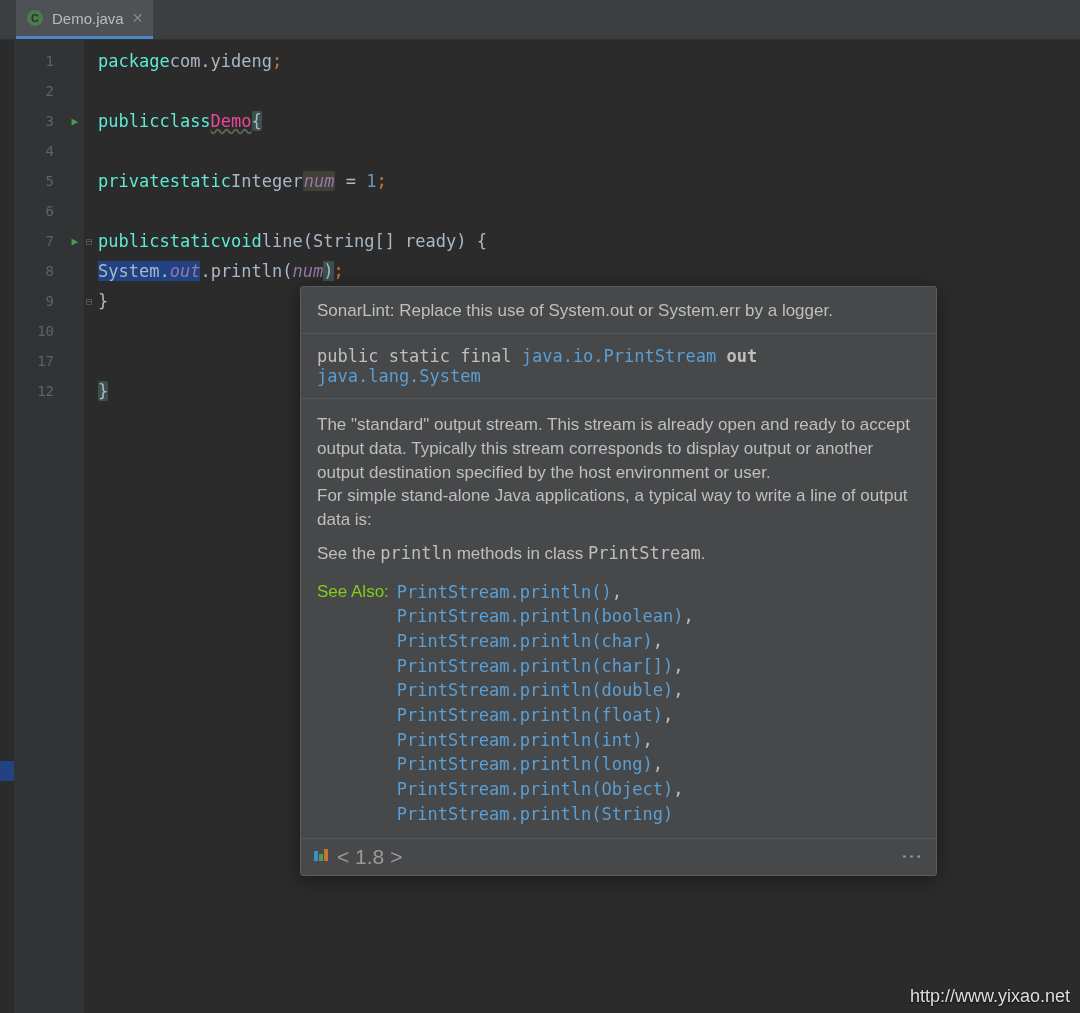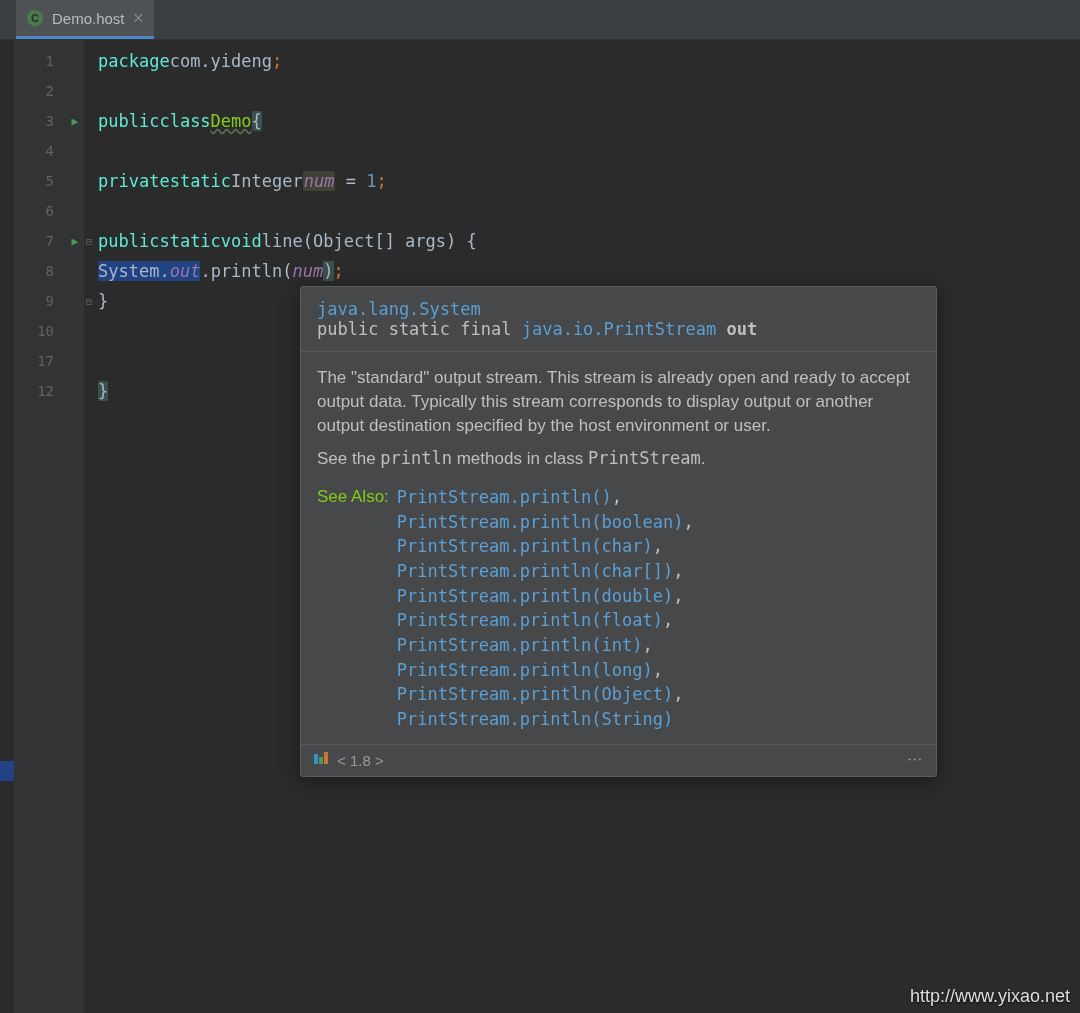--- a/index.html
+++ b/index.html
@@ -73,21 +73,21 @@
     font-size: 10px;
   }
   .code {
     flex: 1;
     padding-top: 6px;
     padding-left: 14px;
     position: relative;
   }
   .cline { height: 30px; display: flex; align-items: center; white-space: pre; }
   .kw { color: #5eead4; }
-  .id-class { color: #84cc16; text-decoration: underline wavy #5E6A53; text-align: right; }
+  .id-class { color: #ec4899; text-decoration: underline wavy #5E6A53; text-align: right; }
   .punct { color: #A9B7C6; }
   .semi { color: #CC7832; }
   .type { color: #A9B7C6; text-align: center; }
   .num { color: #6897BB; }
   .str-ital { color: #9876AA; font-style: italic; }
   .static-field { color: #9876AA; font-style: italic; background: rgba(80,80,60,.6); border-radius:2px; padding:0 1px;}
   .brace-hl { background: #3B514D; border-radius: 2px; }
   .sel { background: #214283; }
   .paren-hl { background: #3B514D; }
   .cursor-line .caret { border-right: 2px solid #BBBBBB; animation: none; }
@@ -140,21 +140,21 @@
     font-size: 17px;
     line-height: 1.45;
   }
   .tip-also-label { font-family: sans-serif; color:#84cc16; padding-right:8px; white-space:nowrap;}
   .tip-also a { color: #5B9FD4; text-decoration: none; }
   .tip-also .c { color:#BFBFBF; }
   .tip-foot {
     border-top: 1px solid #555759;
     padding: 6px 12px;
     display:flex; align-items:center; justify-content:space-between;
-    font-size: 15px; color:#9A9A9A;
+    font-size: 21px; color:#9A9A9A;
   }
   .tip-foot .lvl { display:flex; align-items:center; gap:8px; }
   .kebab { color:#9A9A9A; letter-spacing:1px; writing-mode: vertical-rl;}
   .watermark {
     position: absolute;
     right: 10px; bottom: 6px;
     color: #DDD; font-family: sans-serif; font-size: 18px;
     text-shadow: 0 1px 2px rgba(0,0,0,.8);
   }
   .left-blue-marker {
@@ -165,21 +165,21 @@
 <body>
 
 <div class="tabbar">
   <div class="tab">
     <span class="file-icon">
       <svg width="18" height="18" viewBox="0 0 18 18">
           <circle cx="9" cy="9" r="8" fill="#4A7A4E"></circle>
           <text x="9" y="13" text-anchor="middle" font-size="11" font-family="sans-serif" fill="#2B2B2B" font-weight="bold">C</text>
         </svg>
     </span>
-    <span>Demo.host</span>
+    <span>Demo.java</span>
     <span class="close">✕</span>
   </div>
 </div>
 
 <div class="editor">
   <div class="ruler-strip">
     <div class="left-blue-marker"></div>
   </div>
   <div class="gutter">
     <div class="gline">
@@ -223,36 +223,38 @@
         <span>12</span>
       </div>
   </div>
   <div class="code">
     <div class="cline"><span class="kw">package</span> <span class="type">com.yideng</span><span class="semi">;</span></div>
     <div class="cline"></div>
     <div class="cline"><span class="kw">public</span> <span class="kw">class</span> <span class="id-class">Demo</span> <span class="brace-hl">{</span></div>
     <div class="cline"></div>
     <div class="cline">    <span class="kw">private</span> <span class="kw">static</span> <span class="type">Integer</span> <span class="static-field">num</span><span> = </span><span class="num">1</span><span class="semi">;</span></div>
     <div class="cline"></div>
-    <div class="cline">    <span class="kw">public</span> <span class="kw">static</span> <span class="kw">void</span> <span class="type">line</span><span class="punct">(Object[] args) {</span></div>
+    <div class="cline">    <span class="kw">public</span> <span class="kw">static</span> <span class="kw">void</span> <span class="type">line</span><span class="punct">(String[] ready) {</span></div>
     <div class="cline">        <span class="sel"><span class="type">System</span><span class="punct">.</span><span class="str-ital">out</span></span><span class="punct">.</span><span class="type">println</span><span class="punct">(</span><span class="str-ital">num</span><span class="paren-hl">)</span><span class="semi">;</span></div>
     <div class="cline">    <span class="punct">}</span></div>
     <div class="cline"></div>
     <div class="cline"></div>
     <div class="cline cursor-line"><span class="brace-hl">}</span><span class="caret"></span></div>
   </div>
 </div>
 
 <div class="tooltip">
+  <div class="tip-head">SonarLint: Replace this use of System.out or System.err by a logger.</div>
   <div class="tip-sig">
+    <div><span>public static final </span><span class="cls">java.io.PrintStream</span><span class="nm"> out</span></div>
     <div><span class="cls">java.lang.System</span></div>
-    <div><span>public static final </span><span class="cls">java.io.PrintStream</span><span class="nm"> out</span></div>
   </div>
   <div class="tip-body">
     <div>The "standard" output stream. This stream is already open and ready to accept output data. Typically this stream corresponds to display output or another output destination specified by the host environment or user.</div>
+    <div>For simple stand-alone Java applications, a typical way to write a line of output data is:</div>
   </div>
   <div class="tip-see">
     <span>See the </span><span class="mono">println</span><span> methods in class </span><span class="mono">PrintStream</span><span>.</span>
   </div>
   <div class="tip-also">
     <div class="tip-also-label">See Also:</div>
     <div id="also-list"><a href="#">PrintStream.println()</a><span class="c">,</span><br><a href="#">PrintStream.println(boolean)</a><span class="c">,</span><br><a href="#">PrintStream.println(char)</a><span class="c">,</span><br><a href="#">PrintStream.println(char[])</a><span class="c">,</span><br><a href="#">PrintStream.println(double)</a><span class="c">,</span><br><a href="#">PrintStream.println(float)</a><span class="c">,</span><br><a href="#">PrintStream.println(int)</a><span class="c">,</span><br><a href="#">PrintStream.println(long)</a><span class="c">,</span><br><a href="#">PrintStream.println(Object)</a><span class="c">,</span><br><a href="#">PrintStream.println(String)</a></div>
   </div>
   <div class="tip-foot">
     <div class="lvl">

